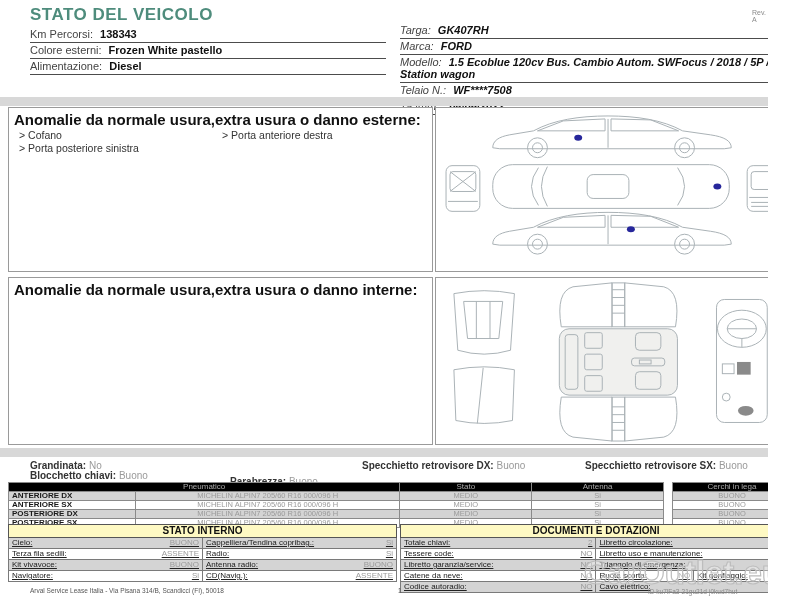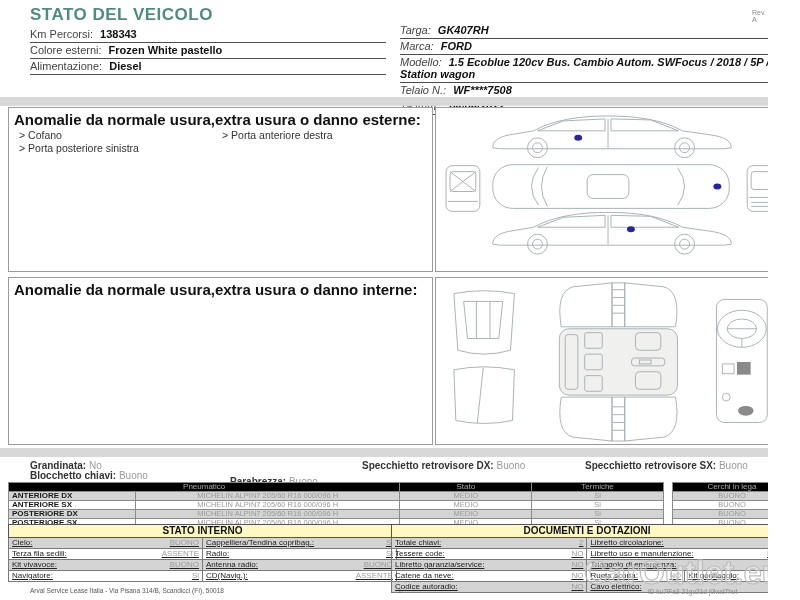--- a/index.html
+++ b/index.html
@@ -263,21 +263,21 @@
     <colgroup>
         <col style="width:127px">
         <col style="width:265px">
         <col style="width:132px">
         <col style="width:132px">
       </colgroup>
     <tbody>
         <tr>
       <th colspan="2">Pneumatico</th>
       <th>Stato</th>
-      <th>Termiche</th>
+      <th>Antenna</th>
     </tr>
     <tr class="shade">
       <td class="pos">ANTERIORE DX</td>
       <td class="mid">MICHELIN ALPIN7 205/60 R16 000/096 H</td>
       <td class="mid">MEDIO</td>
       <td class="mid">Si</td>
     </tr>
     <tr>
       <td class="pos">ANTERIORE SX</td>
       <td class="mid">MICHELIN ALPIN7 205/60 R16 000/096 H</td>
@@ -380,21 +380,21 @@
       <td>
             <div class="cell">
               <span class="l">CD(Navig.):</span>
               <span class="v">ASSENTE</span>
             </div>
           </td>
     </tr>
   </tbody>
     </table>
 
-  <table class="statetbl abs" style="left:391px; top:524px; width:392px;border-radius:23px;">
+  <table class="statetbl abs" style="left:400px; top:524px; width:392px;border-radius:23px;">
     <colgroup>
         <col style="width:196px">
         <col style="width:98px">
         <col style="width:98px">
       </colgroup>
     <tbody>
         <tr>
       <th colspan="3">DOCUMENTI E DOTAZIONI</th>
     </tr>
     <tr class="shade">

